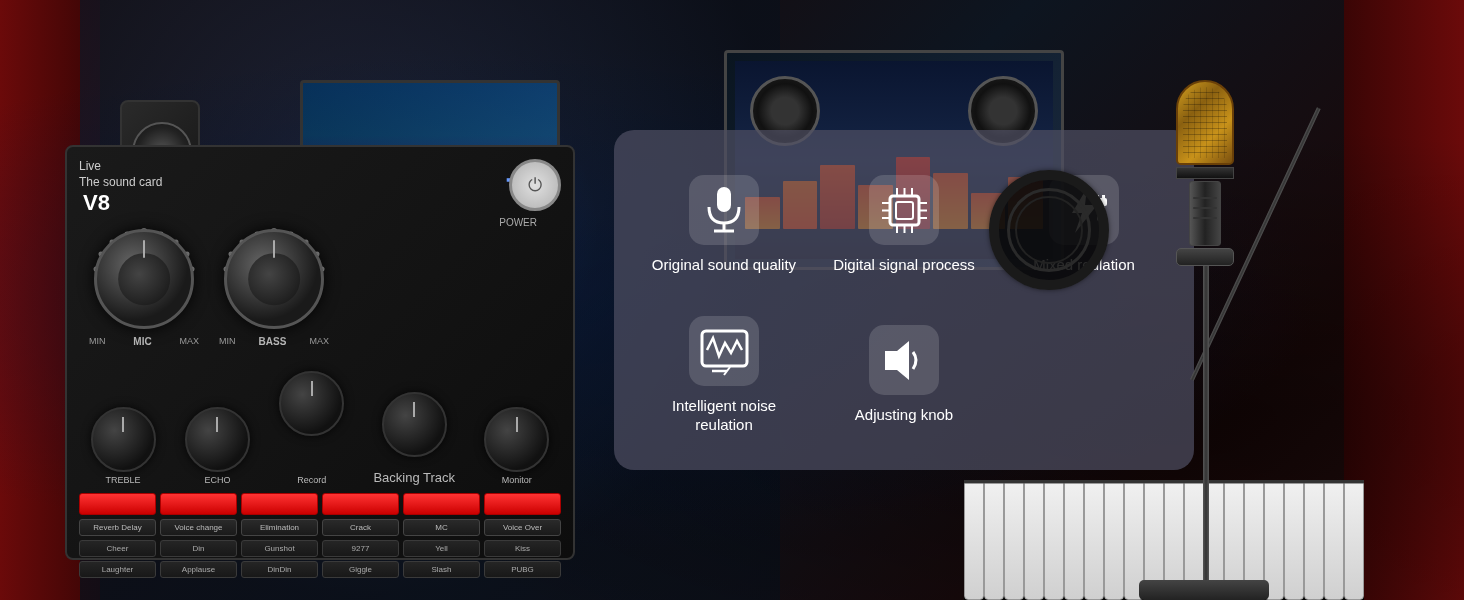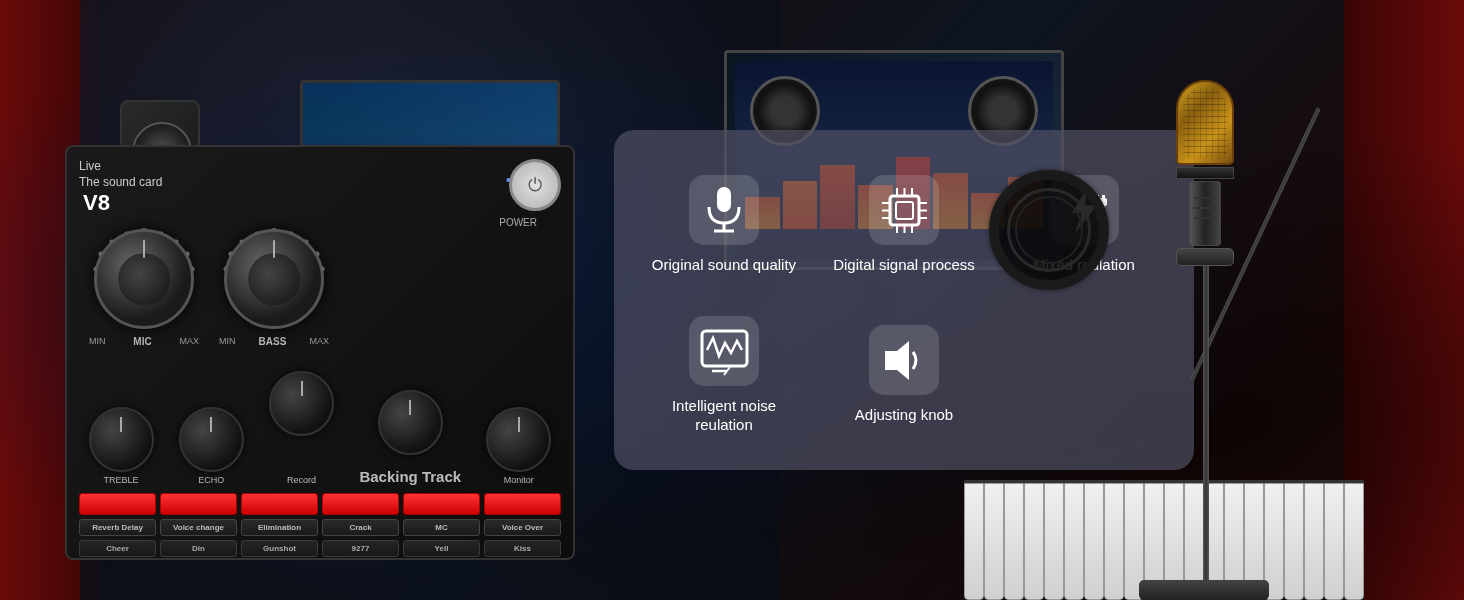--- a/index.html
+++ b/index.html
@@ -225,21 +225,20 @@
       border-radius: 3px;
       border: 1px solid #aa0000;
     }
 
     
     .effects-row {
       display: flex;
       gap: 4px;
       margin-bottom: 4px;
       justify-content: flex-end;
-      font-weight: bold;
     }
 
     .effect-btn {
       flex: 1;
       padding: 3px 2px;
       background: linear-gradient(180deg, #2a2a2a, #1a1a1a);
       border: 1px solid #444;
       border-radius: 3px;
       color: #bbb;
       font-size: 8px;
@@ -521,21 +520,21 @@
       <div style="width:65px; height:65px; border-radius:50%; background:radial-gradient(circle at 35% 35%, #444, #111 70%); border:2px solid #333; position:relative; box-shadow:0 0 10px rgba(0,0,0,0.8);">
         <div style="position:absolute; top:8px; left:50%; width:2px; height:15px; background:#aaa; transform:translateX(-50%);"></div>
       </div>
       <span style="color:#bbb; font-size:9px; margin-top:3px;">Record</span>
     </div>
 
     <div style="display:flex; flex-direction:column; align-items:center;">
       <div style="width:65px; height:65px; border-radius:50%; background:radial-gradient(circle at 35% 35%, #444, #111 70%); border:2px solid #333; position:relative; box-shadow:0 0 10px rgba(0,0,0,0.8);">
         <div style="position:absolute; top:8px; left:50%; width:2px; height:15px; background:#aaa; transform:translateX(-50%);"></div>
       </div>
-      <span style="color:#bbb; font-size:15px; margin-top:13px; white-space:nowrap;font-weight:bold;">Backing Track</span>
+      <span style="color:#bbb; font-size:13px; margin-top:13px; white-space:nowrap;">Backing Track</span>
     </div>
 
     <div style="display:flex; flex-direction:column; align-items:center;justify-content:space-between;">
       <div style="width:65px; height:65px; border-radius:50%; background:radial-gradient(circle at 35% 35%, #444, #111 70%); border:2px solid #333; position:relative; box-shadow:0 0 10px rgba(0,0,0,0.8);">
         <div style="position:absolute; top:8px; left:50%; width:2px; height:15px; background:#aaa; transform:translateX(-50%);"></div>
       </div>
       <span style="color:#bbb; font-size:9px; margin-top:3px;">Monitor</span>
     </div>
   </div>
 
@@ -559,20 +558,28 @@
 
   <div class="effects-row">
     <div class="effect-btn-small">Cheer</div>
     <div class="effect-btn-small">Din</div>
     <div class="effect-btn-small">Gunshot</div>
     <div class="effect-btn-small">9277</div>
     <div class="effect-btn-small">Yell</div>
     <div class="effect-btn-small">Kiss</div>
   </div>
 
+  <div class="effects-row">
+    <div class="effect-btn-small">Laughter</div>
+    <div class="effect-btn-small">Applause</div>
+    <div class="effect-btn-small">DinDin</div>
+    <div class="effect-btn-small">Giggle</div>
+    <div class="effect-btn-small">Slash</div>
+    <div class="effect-btn-small">PUBG</div>
+  </div>
 </div>
 
 <div class="features-panel">
 
   <div class="feature-item">
     <div class="feature-icon">
       <svg width="40" height="50" viewBox="0 0 40 50" fill="white">
         <rect x="13" y="2" width="14" height="25" rx="7" fill="white"></rect>
         <path d="M5 22 Q5 38 20 38 Q35 38 35 22" stroke="white" stroke-width="3" fill="none"></path>
         <line x1="20" y1="38" x2="20" y2="46" stroke="white" stroke-width="3"></line>

